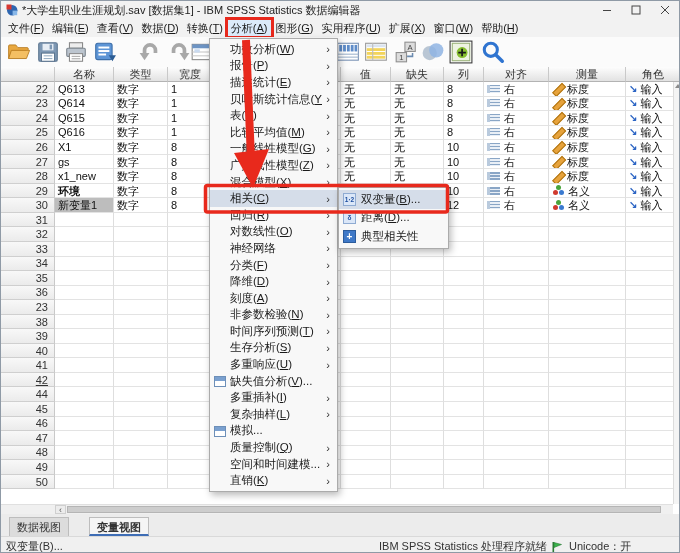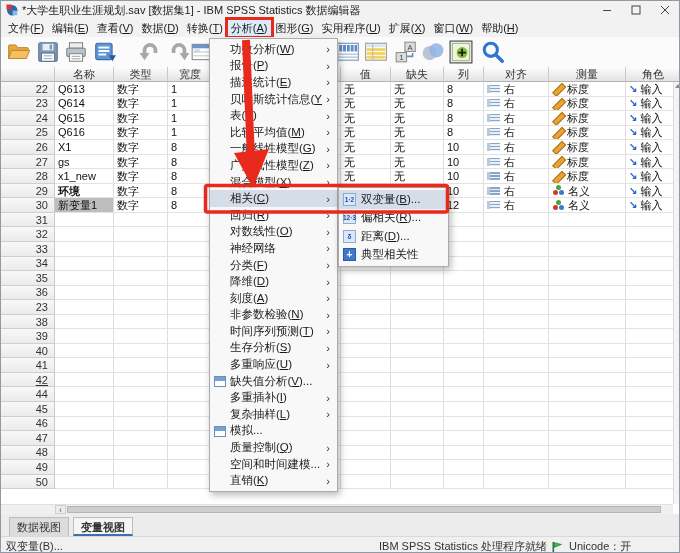--- a/index.html
+++ b/index.html
@@ -48,21 +48,21 @@
   .mi.hl{background:#d5dde9;}
   .mi-ico{position:absolute;left:4px;top:3px;width:12px;height:11px;background:linear-gradient(to bottom,#7aa0cf 0 4px,#fff 4px);border:1px solid #6d8fb8;box-sizing:border-box;}
   
   .submenu{position:absolute;left:337px;top:186px;width:111px;background:#f8f8f8;border:1px solid #ababab;box-shadow:2px 3px 7px rgba(0,0,0,.28);padding:2px 0;z-index:11;box-sizing:border-box;}
   .smi{height:18.5px;display:flex;align-items:center;gap:5px;padding:0 4px;font-size:11.5px;color:#1a1a1a;}
   .smi u{text-decoration:underline;}
   .smi.hl{background:#d5dde9;}
   .sub-ico{flex:0 0 auto;width:13px;height:13px;background:#dbe7f8;border:1px solid #8fabd2;color:#1d4e9e;font-size:6.5px;font-weight:bold;display:flex;align-items:center;justify-content:center;box-sizing:border-box;}
   .sub-ico.solid{background:#3f79c8;border-color:#2c5c9c;color:#fff;font-size:10px;}
   
-  .tabsrow{position:absolute;top:513px;left:0;right:0;height:22px;background:#ececec;display:flex;align-items:flex-end;padding-left:8px;gap:4px;box-sizing:border-box;}
+  .tabsrow{position:absolute;top:513px;left:0;right:0;height:22px;background:#ececec;display:flex;align-items:flex-end;padding-left:8px;gap:20px;box-sizing:border-box;}
   .tab{height:19px;line-height:18px;padding:0 7px;font-size:11px;background:#dcdcdc;border:1px solid #bdbdbd;border-bottom:none;color:#333;box-sizing:border-box;}
   .tab.active{background:#f5f5f5;border-bottom:2px solid #3e6db5;font-weight:bold;}
   
   .statusbar{position:absolute;top:535px;left:0;right:0;height:18px;background:#f0f0f0;border-top:1px solid #d9d9d9;font-size:11px;color:#333;box-sizing:border-box;}
   .sb-left{position:absolute;left:5px;top:2px;}
   .sb-proc{position:absolute;left:378px;top:2px;display:flex;align-items:center;gap:4px;}
   .sb-uni{position:absolute;left:568px;top:2px;}
   
   .annot{position:absolute;top:0;left:0;z-index:20;pointer-events:none;}
 </style>
@@ -695,24 +695,20 @@
         <span class="arr">›</span>
       </div>
     </div>
 
   <div class="submenu" id="submenu">
       <div class="smi hl">
         <span class="sub-ico">1·2</span>
         <span class="lbl">双变量(<u>B</u>)...</span>
       </div>
       <div class="smi">
-        <span class="sub-ico">12·3</span>
-        <span class="lbl">偏相关(<u>R</u>)...</span>
-      </div>
-      <div class="smi">
         <span class="sub-ico">δ</span>
         <span class="lbl">距离(<u>D</u>)...</span>
       </div>
       <div class="smi">
         <span class="sub-ico solid">+</span>
         <span class="lbl">典型相关性</span>
       </div>
     </div>
 
   <div class="tabsrow">

